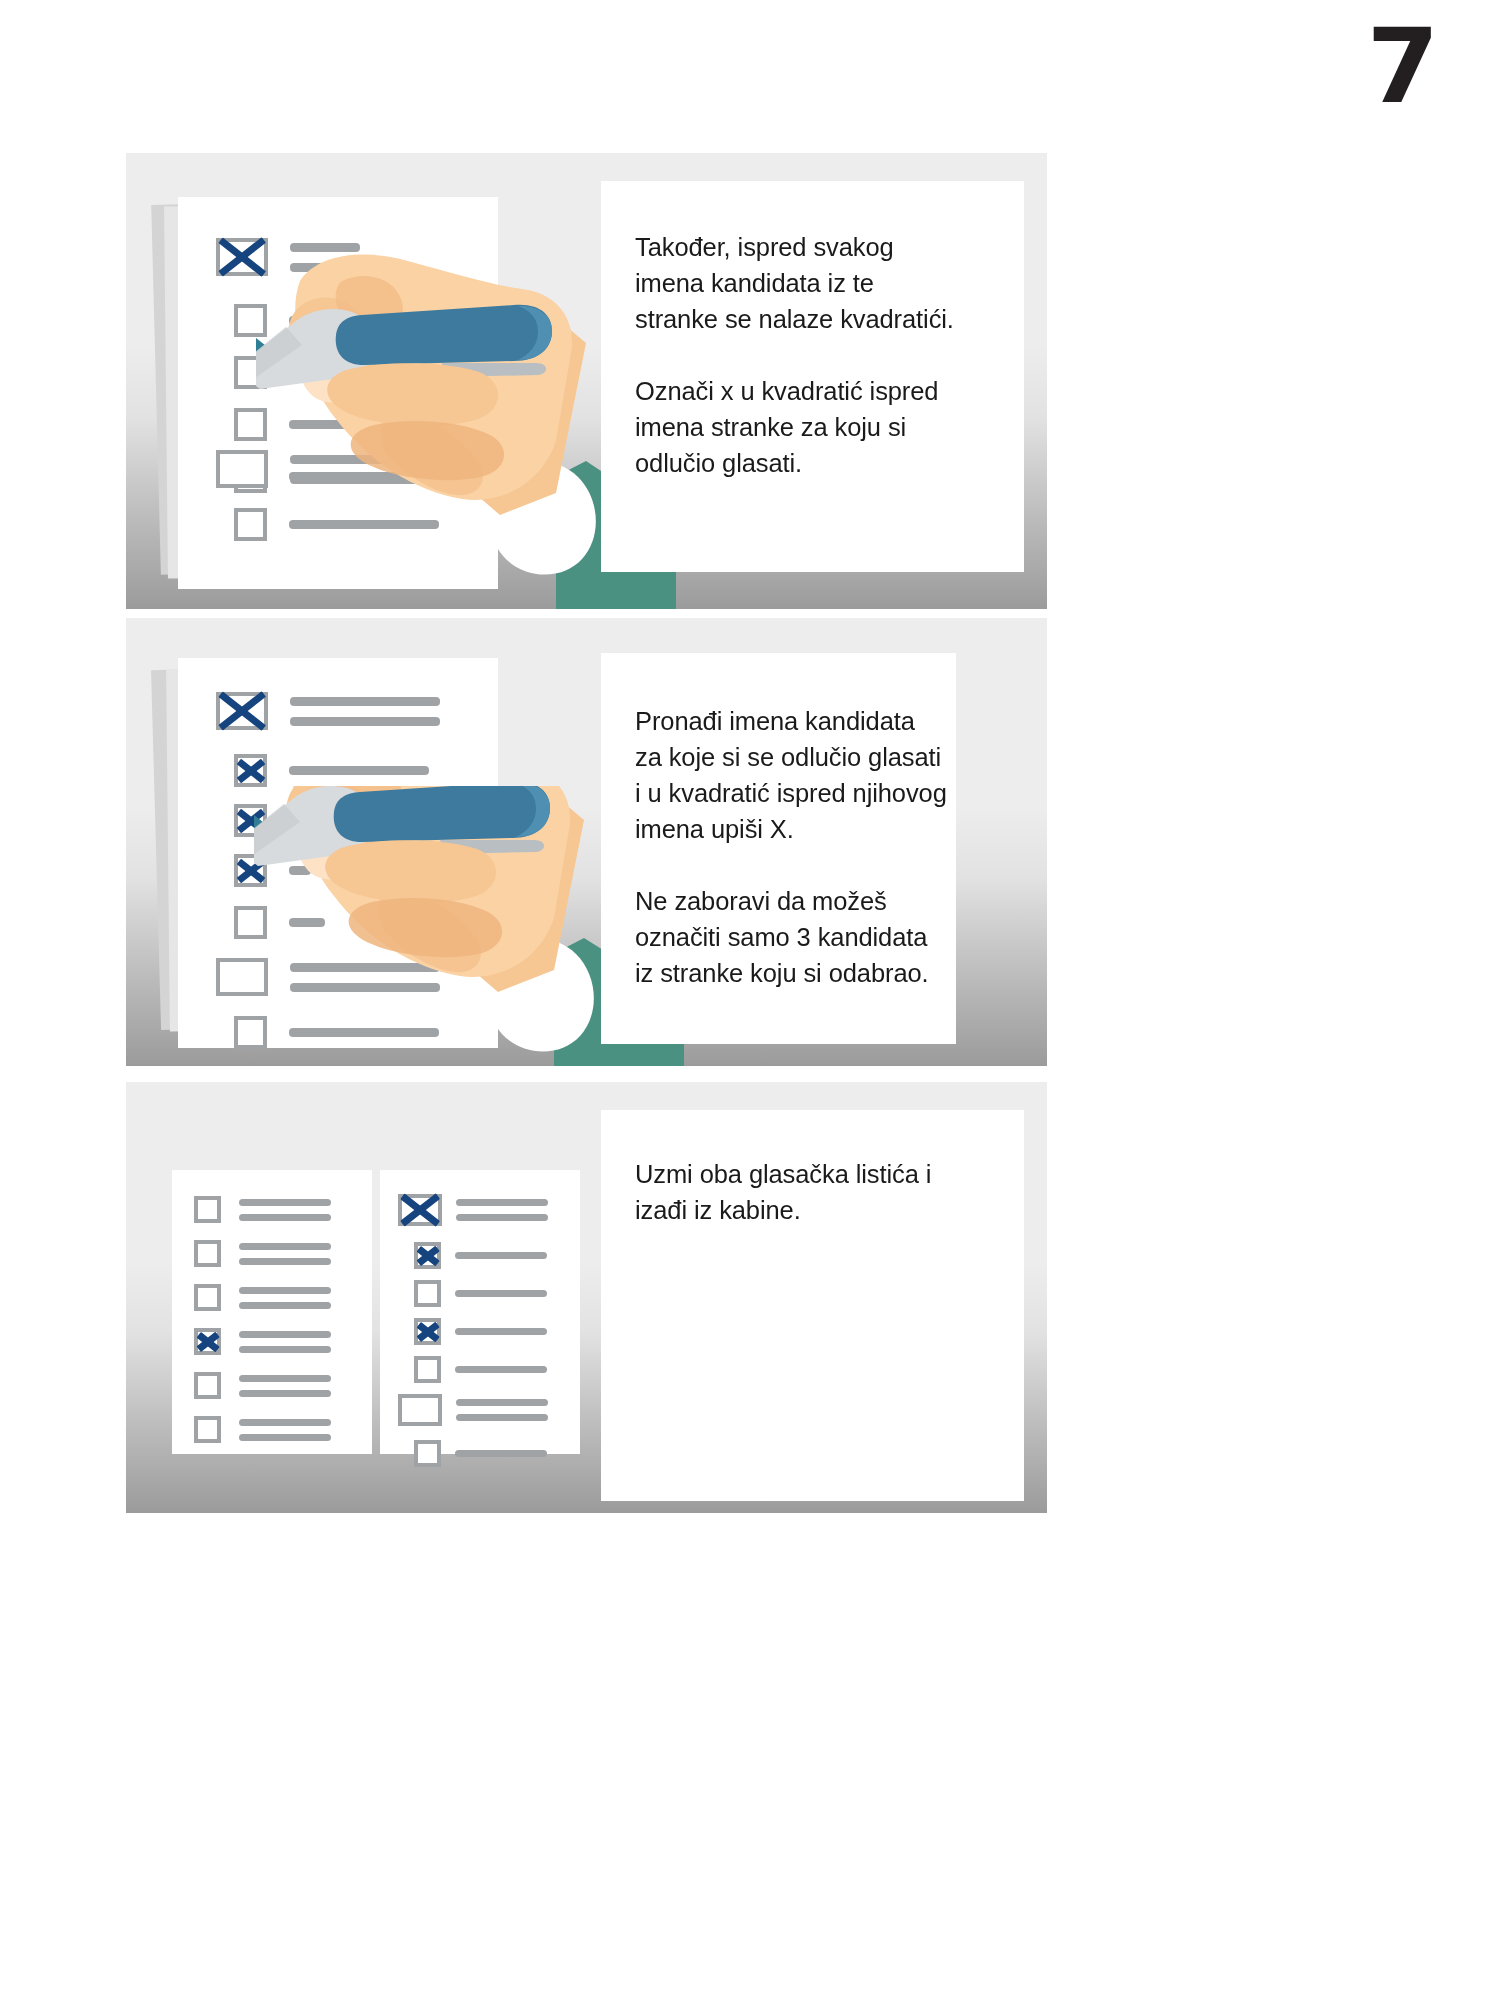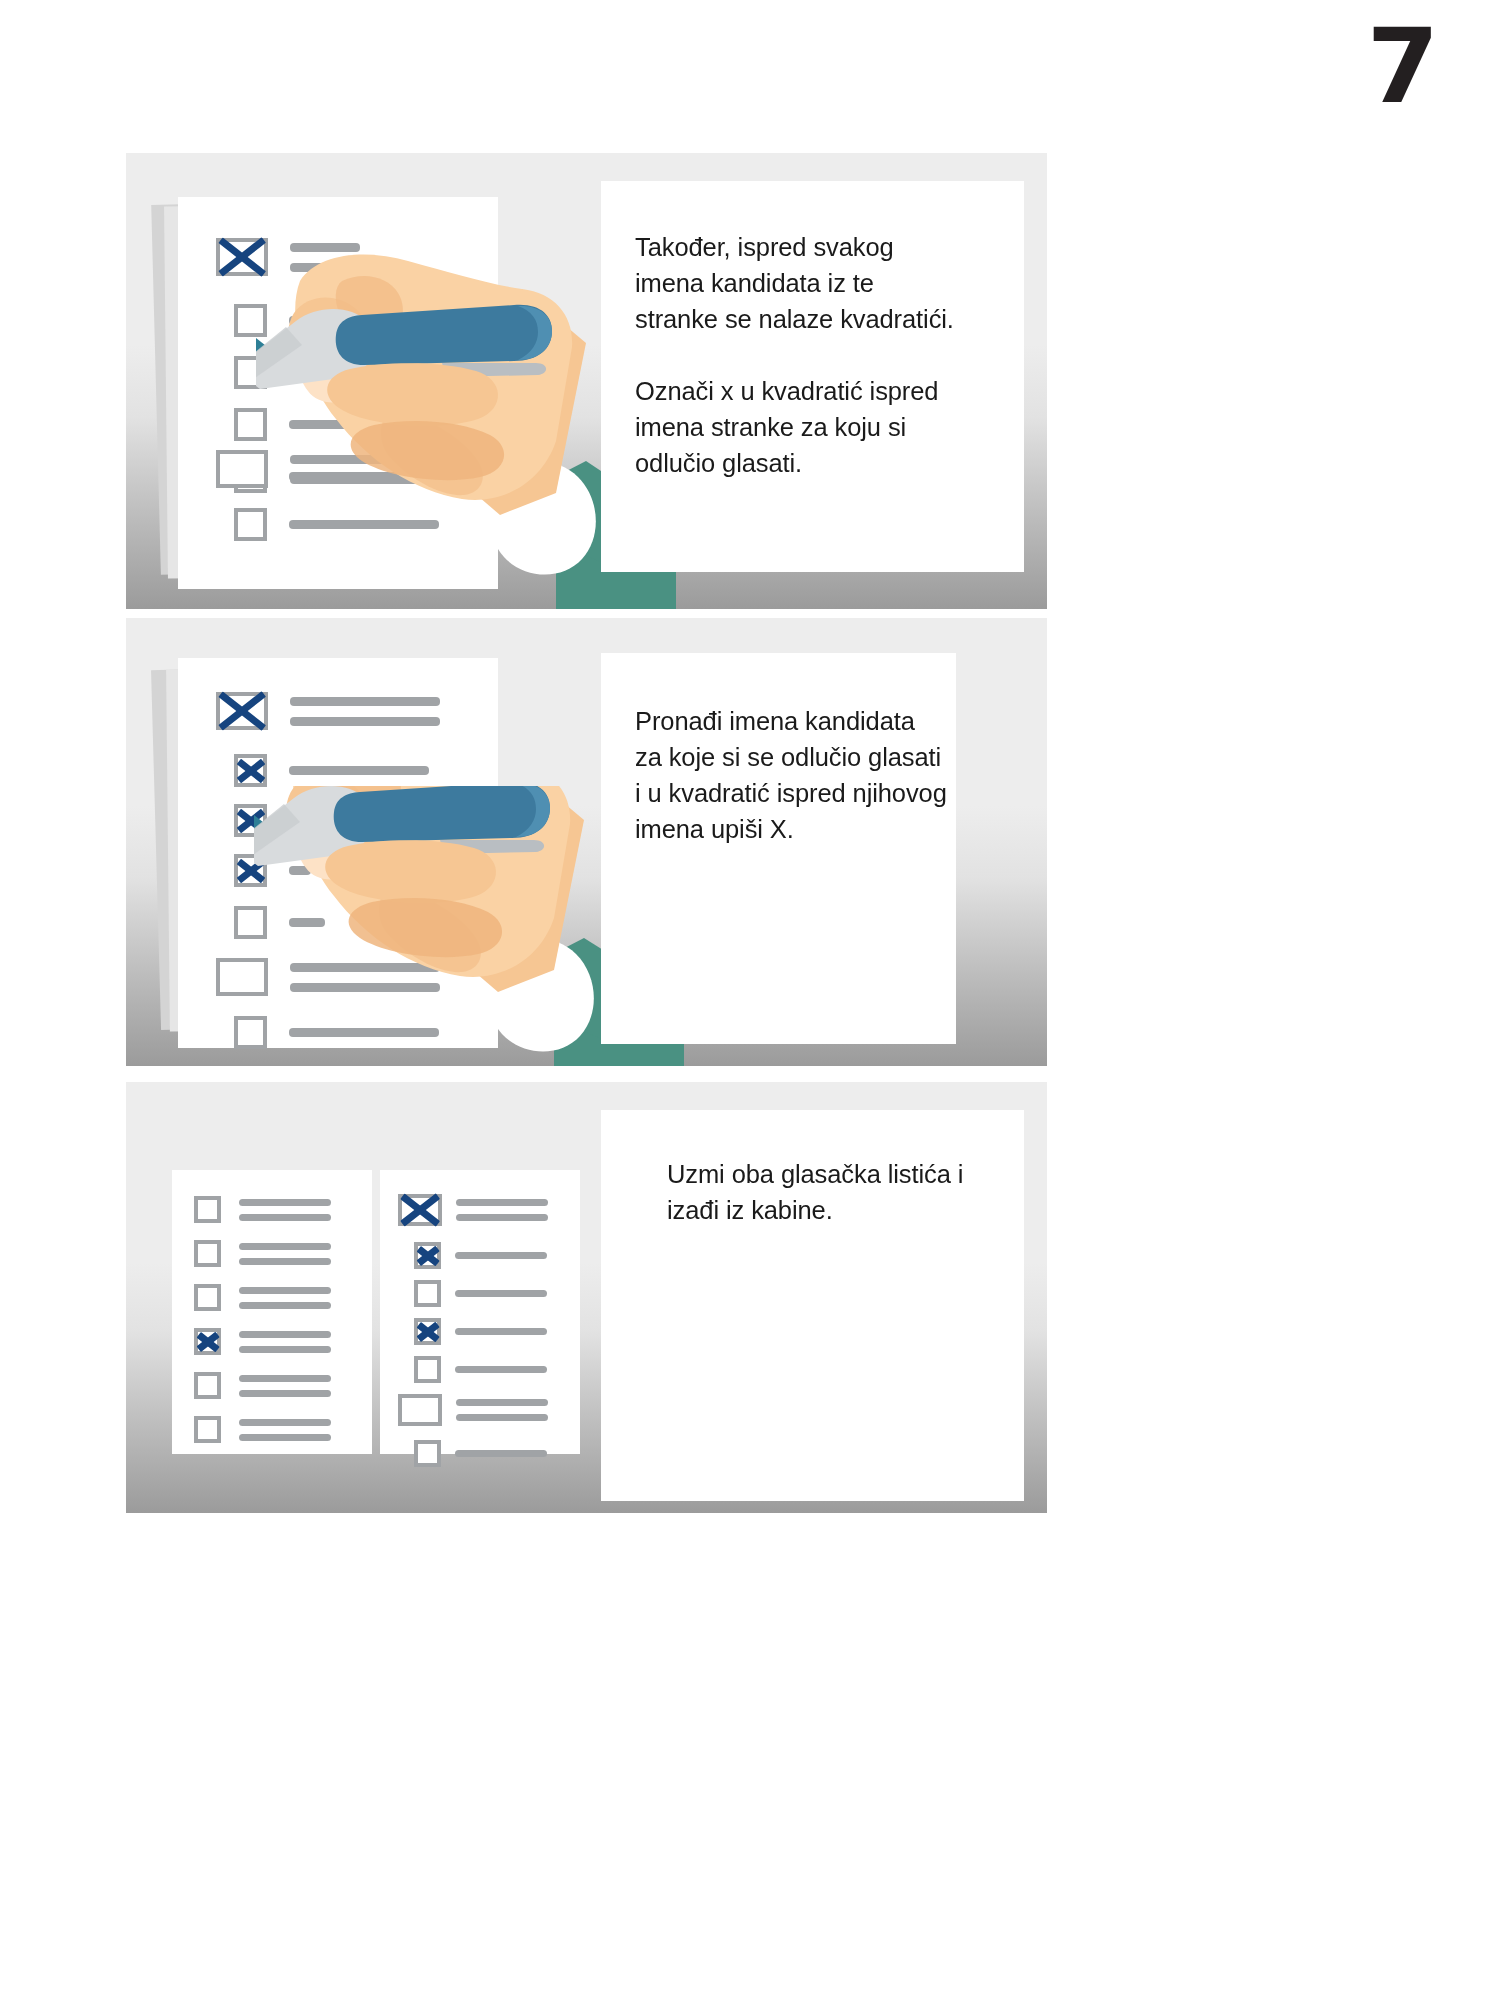--- a/index.html
+++ b/index.html
@@ -40,21 +40,21 @@
     line-height:36px;
     letter-spacing:-0.1px;
     white-space:pre-line;
   }
   .callout p + p{ margin-top:36px; }
   #callout-1{ left:475px; top:28px; width:423px; height:391px; }
   #callout-1 .inner{ padding:48px 0 0 34px; }
   #callout-2{ left:475px; top:35px; width:355px; height:391px; }
   #callout-2 .inner{ padding:50px 0 0 34px; }
   #callout-3{ left:475px; top:28px; width:423px; height:391px; }
-  #callout-3 .inner{ padding:46px 0 0 34px;margin-left:32px; }
+  #callout-3 .inner{ padding:46px 0 0 34px; }
 
   
   .illus{ position:absolute; left:0; top:0; width:100%; height:100%; }
   .paper-back{
     position:absolute; background:#d2d2d2;
   }
   .paper{
     position:absolute; background:#ffffff;
   }
 
@@ -345,20 +345,23 @@
                  C188 176 130 168 106 152 C86 138 94 122 118 116 Z" fill="#efb57e" opacity="0.85"></path>
       </svg>
     </div>
 
     <div class="callout" id="callout-2">
       <div class="inner">
         <p>Pronađi  imena kandidata
 za koje si se odlučio glasati
 i u kvadratić ispred njihovog
 imena upiši X.</p>
+        <p>Ne zaboravi da možeš
+označiti samo 3 kandidata
+iz stranke koju si odabrao.</p>
       </div>
     </div>
   </div>
 
   <div class="panel" id="panel-3">
 
     <div class="illus">
 
       <div class="ballot-s" style="left:46px; top:88px; width:200px; height:284px;"></div>
 

